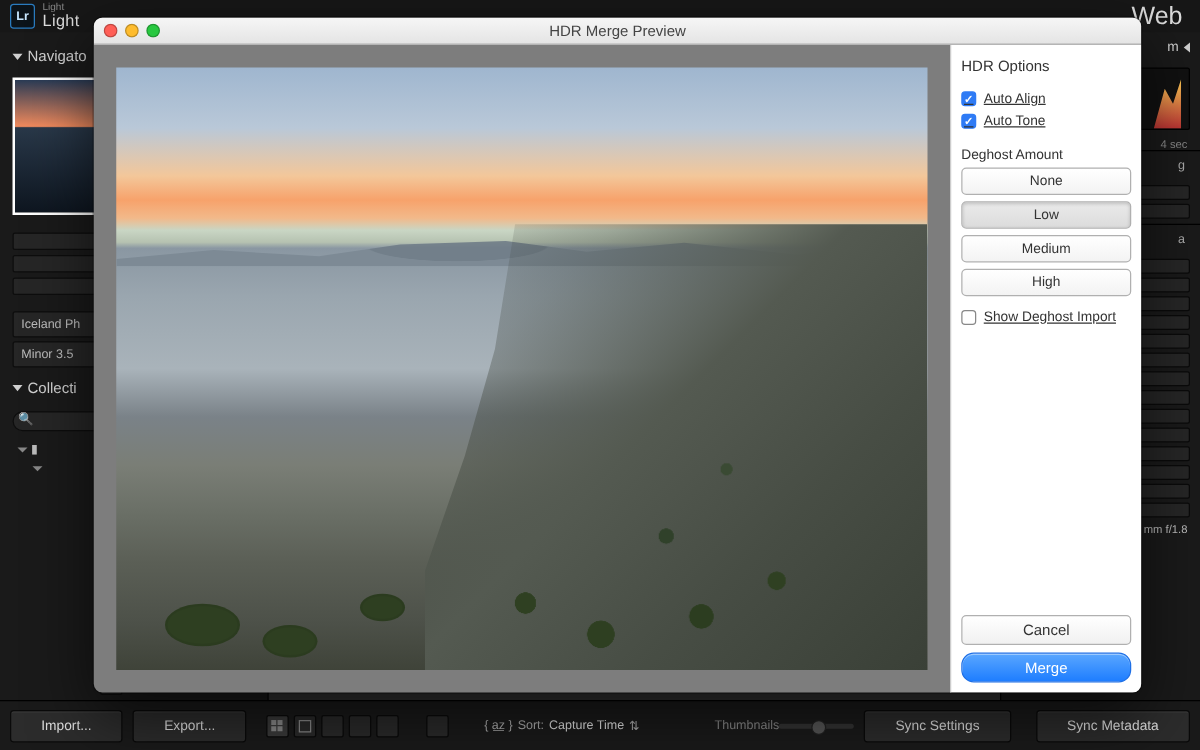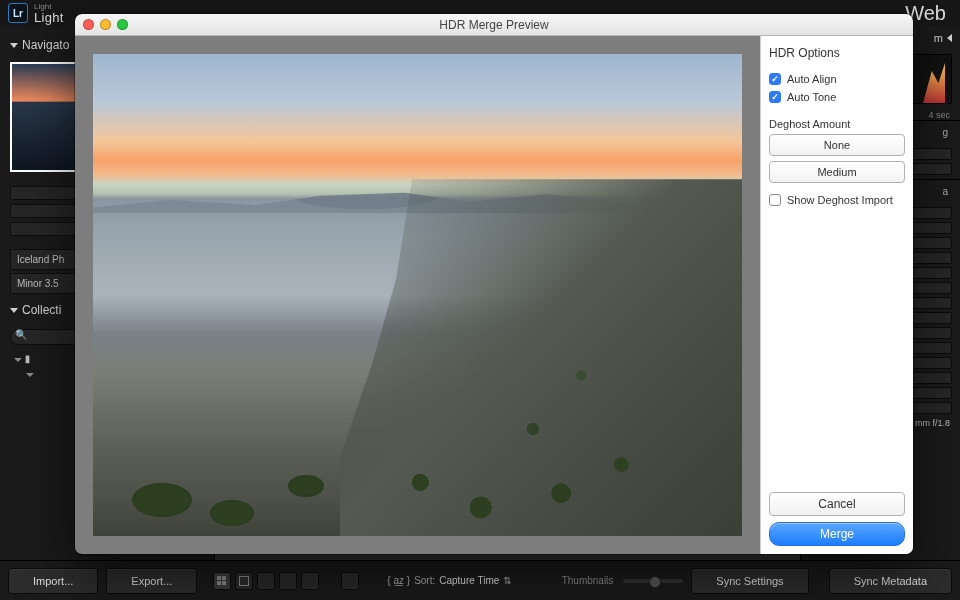--- a/index.html
+++ b/index.html
@@ -62,21 +62,21 @@
   .lr-ico { width:18px; height:18px; background:#2a2a2a; border:1px solid #0a0a0a; border-radius:2px; position:relative; }
   .lr-ico.active { background:#3a3a3a; }
   .grid-ico::before { content:""; position:absolute; inset:3px; background:
      linear-gradient(#888,#888) 0 0/4px 4px no-repeat,
      linear-gradient(#888,#888) 5px 0/4px 4px no-repeat,
      linear-gradient(#888,#888) 0 5px/4px 4px no-repeat,
      linear-gradient(#888,#888) 5px 5px/4px 4px no-repeat; }
   .single-ico::before { content:""; position:absolute; inset:3px; border:1px solid #888; }
 
   .lr-sort { margin-left:20px; color:#aaa; font-size:10px; display:flex; align-items:center; gap:4px;}
-  .lr-thumbslider { margin-left:auto; display:flex; align-items:center; gap:10px; color:#888; font-size:10px; }
+  .lr-thumbslider { margin-left:auto; display:flex; align-items:center; gap:0; color:#888; font-size:10px; }
   .slider-track { width:60px; height:4px; background:#333; border-radius:2px; position:relative; }
   .slider-track::after { content:""; position:absolute; left:26px; top:-3px; width:10px; height:10px; background:#555; border-radius:50%; border:1px solid #222; }
   .lr-right-h { display:flex; align-items:center; justify-content:flex-end; gap:4px; padding:6px 8px; color:#d0d0d0; font-size:11px; }
   .lr-right-h .tri-l { width:0;height:0;border-top:4px solid transparent;border-bottom:4px solid transparent;border-right:5px solid #d0d0d0; }
   .lr-histo { margin:4px 8px; height:50px; background:#111; border:1px solid #000; position:relative; overflow:hidden; border-radius:2px;}
   .lr-histo::after { content:""; position:absolute; right:6px; bottom:0; width:22px; height:40px; background:linear-gradient(to top,#b33,#fc5); clip-path: polygon(0 100%, 40% 20%, 70% 50%, 100% 0, 100% 100%); }
   .lr-meta-line { font-size:9px; color:#888; text-align:right; padding:2px 10px 0; }
   .lr-right-stack { display:flex; flex-direction:column; gap:3px; padding:4px 8px; }
   .lr-slot { height:12px; background:#262626; border:1px solid #0a0a0a; border-radius:2px; }
   .lr-right-sec { display:flex; justify-content:flex-end; align-items:center; gap:4px; padding:6px 8px; font-size:10px; color:#aaa; border-top:1px solid #000;}
@@ -136,21 +136,21 @@
     clip-path: polygon(18% 0, 100% 0, 100% 100%, 0 100%, 0 78%, 8% 52%, 14% 28%);
   }
   .bush { position:absolute; border-radius:50%; background:#2e3f21; box-shadow:0 0 0 2px rgba(0,0,0,0.05) inset; }
 
   .side-panel {
     width:153px; background:#fff; border-left:1px solid #ccc;
     display:flex; flex-direction:column; padding:10px 8px 8px;
     font-size:11px; color:#333;
   }
   .sp-title { font-size:12px; color:#333; margin-bottom:10px; }
-  .sp-check { display:flex; align-items:center; gap:6px; margin:3px 0; cursor:pointer;}
+  .sp-check { display:flex; align-items:center; gap:6px; margin:3px 0; cursor:pointer;text-decoration:underline;}
   .cb { width:12px; height:12px; border:1px solid #888; border-radius:3px; background:#fff; display:flex; align-items:center; justify-content:center; }
   .cb.checked { background:#2f7bf5; border-color:#2f7bf5; }
   .cb.checked::after { content:"✓"; color:#fff; font-size:9px; line-height:1; font-weight:700; }
   .sp-label { font-size:11px; color:#333; margin:12px 0 4px; }
   .seg-btn {
     display:block; width:100%; text-align:center;
     border:1px solid #b0b0b0; background:linear-gradient(#fff,#f3f3f3);
     font-size:11px; color:#333; padding:4px 0; border-radius:4px;
     margin-bottom:5px; cursor:pointer;
   }
@@ -309,21 +309,23 @@
         <span class="cb checked"></span>
         <span>Auto Align</span>
       </label>
       <label class="sp-check">
         <span class="cb checked"></span>
         <span>Auto Tone</span>
       </label>
 
       <div class="sp-label">Deghost Amount</div>
       <button class="seg-btn">None</button>
+      <button class="seg-btn selected">Low</button>
       <button class="seg-btn">Medium</button>
+      <button class="seg-btn">High</button>
 
       <label class="sp-check" style="margin-top:6px">
         <span class="cb"></span>
         <span>Show Deghost Import</span>
       </label>
 
       <div class="sp-bottom">
         <button class="dlg-btn">Cancel</button>
         <button class="dlg-btn primary">Merge</button>
       </div>

